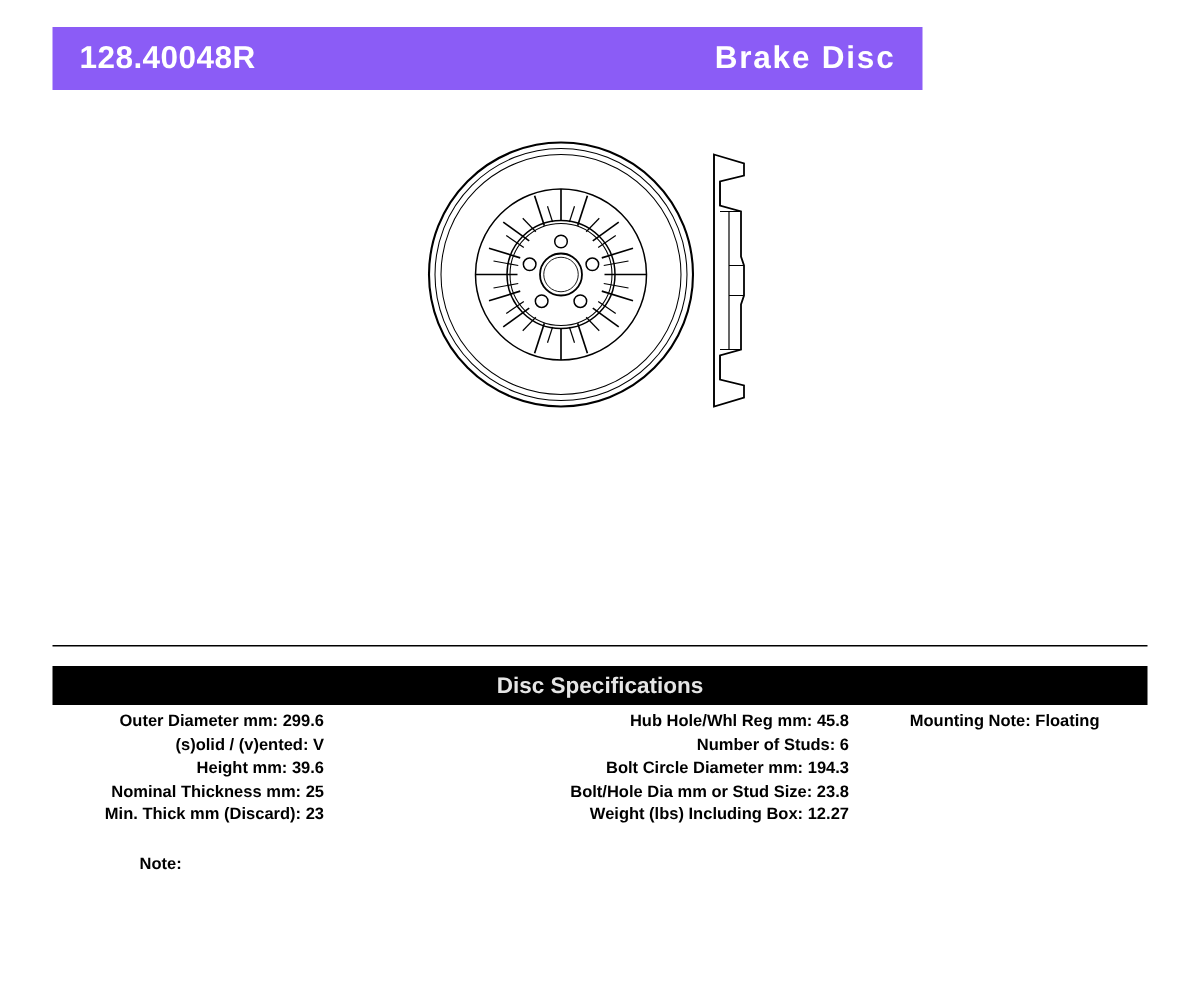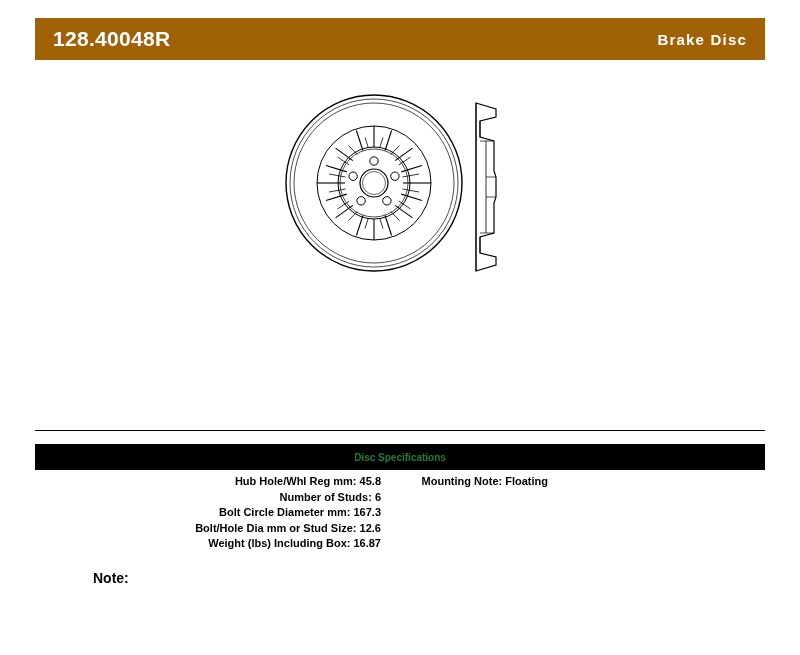--- a/index.html
+++ b/index.html
@@ -14,39 +14,39 @@
     color: #000000;
     position: relative;
     overflow: hidden;
   }
 
   
   .header-bar {
     position: absolute;
     left: 35px;
     top: 18px;
-    width: 730px;
+    width: 580px;
     height: 42px;
-    background: #a16207;
+    background: #8b5cf6;
     display: flex;
     align-items: center;
     justify-content: space-between;
     box-sizing: border-box;
     padding: 0 18px;
   }
   .part-number {
     color: #ffffff;
     font-size: 21px;
     font-weight: bold;
     letter-spacing: 0.3px;
     font-family: "Liberation Sans", sans-serif;
   }
   .product-type {
     color: #ffffff;
-    font-size: 15px;
+    font-size: 21px;
     font-weight: bold;
     letter-spacing: 1.2px;
     font-family: "Liberation Sans", sans-serif;
   }
 
   
   .illustration {
     position: absolute;
     left: 280px;
     top: 85px;
@@ -70,22 +70,22 @@
     left: 35px;
     top: 444px;
     width: 730px;
     height: 26px;
     background: #000000;
     display: flex;
     align-items: center;
     justify-content: center;
   }
   .spec-header-text {
-    color: #15803d;
-    font-size: 10px;
+    color: #e5e5e5;
+    font-size: 15px;
     font-weight: bold;
     font-family: "Liberation Sans", sans-serif;
   }
 
   
   .specs {
     position: absolute;
     left: 35px;
     top: 474px;
     width: 730px;
@@ -115,21 +115,21 @@
   .spec-line {
     line-height: 15.5px;
     white-space: nowrap;
   }
 
   
   .note {
     position: absolute;
     left: 93px;
     top: 570px;
-    font-size: 14px;
+    font-size: 11px;
     font-weight: bold;
   }
 </style>
 </head>
 <body>
 
 <div class="header-bar">
   <span class="part-number">128.40048R</span>
   <span class="product-type">Brake Disc</span>
 </div>
@@ -214,25 +214,32 @@
   </svg>
 </div>
 
 <div class="divider"></div>
 
 <div class="spec-header">
   <span class="spec-header-text">Disc Specifications</span>
 </div>
 
 <div class="specs">
+  <div class="col col-left">
+    <div class="spec-line">Outer Diameter mm: 299.6</div>
+    <div class="spec-line">(s)olid / (v)ented: V</div>
+    <div class="spec-line">Height mm: 39.6</div>
+    <div class="spec-line">Nominal Thickness mm: 25</div>
+    <div class="spec-line">Min. Thick mm (Discard): 23</div>
+  </div>
   <div class="col col-mid">
     <div class="spec-line">Hub Hole/Whl Reg mm: 45.8</div>
     <div class="spec-line">Number of Studs: 6</div>
-    <div class="spec-line">Bolt Circle Diameter mm: 167.3</div>
-    <div class="spec-line">Bolt/Hole Dia mm or Stud Size: 12.6</div>
-    <div class="spec-line">Weight (lbs) Including Box: 16.87</div>
+    <div class="spec-line">Bolt Circle Diameter mm: 194.3</div>
+    <div class="spec-line">Bolt/Hole Dia mm or Stud Size: 23.8</div>
+    <div class="spec-line">Weight (lbs) Including Box: 12.27</div>
   </div>
   <div class="col col-right">
     <div class="spec-line">Mounting Note: Floating</div>
   </div>
 </div>
 
 <div class="note">Note:</div>
 
 </body></html>

